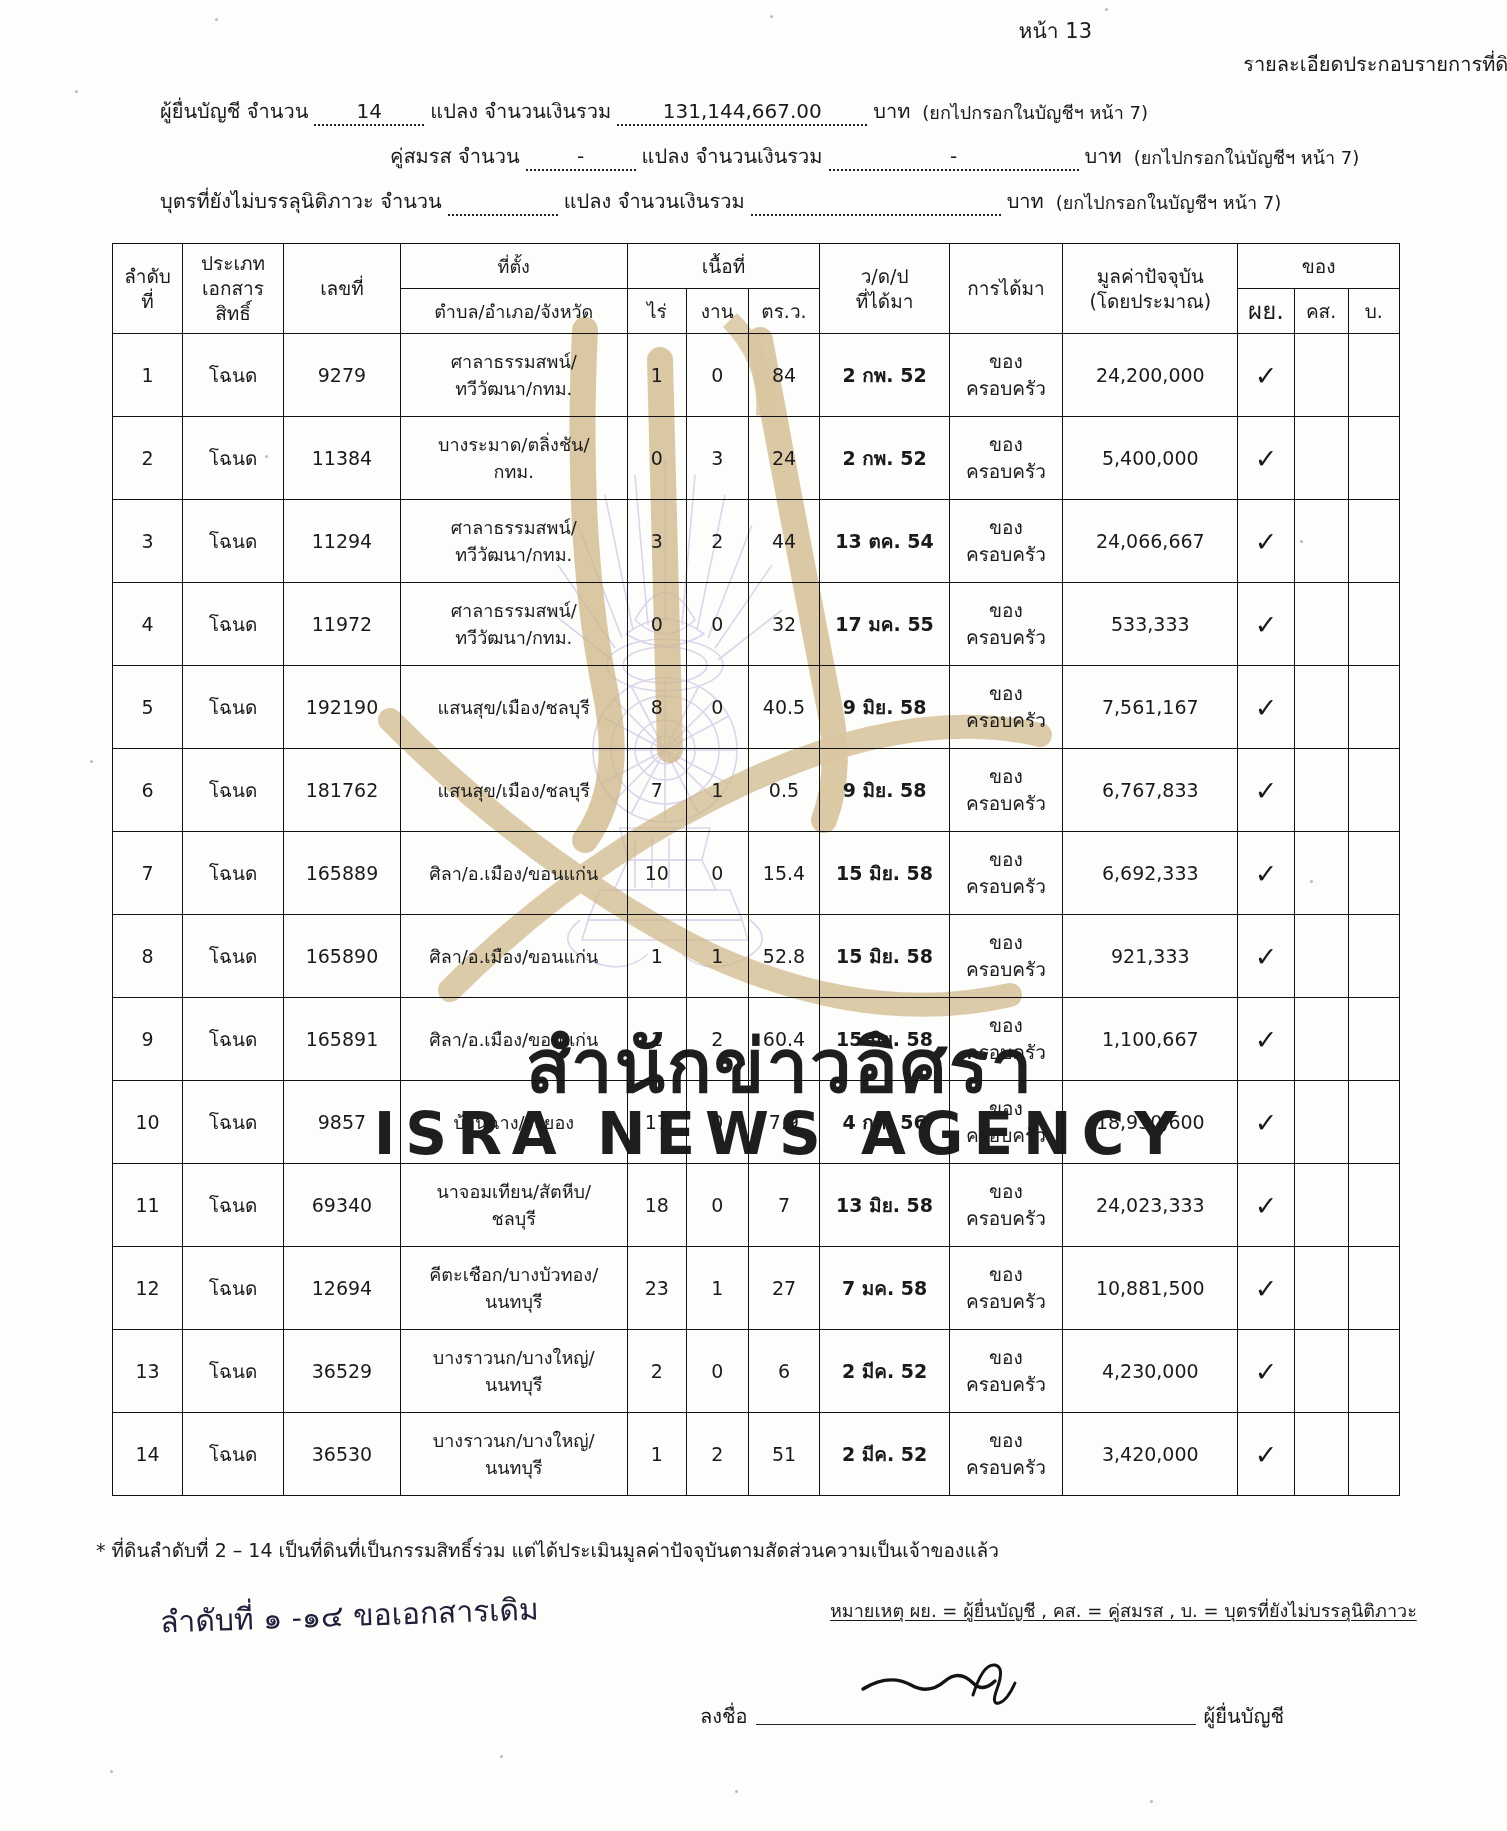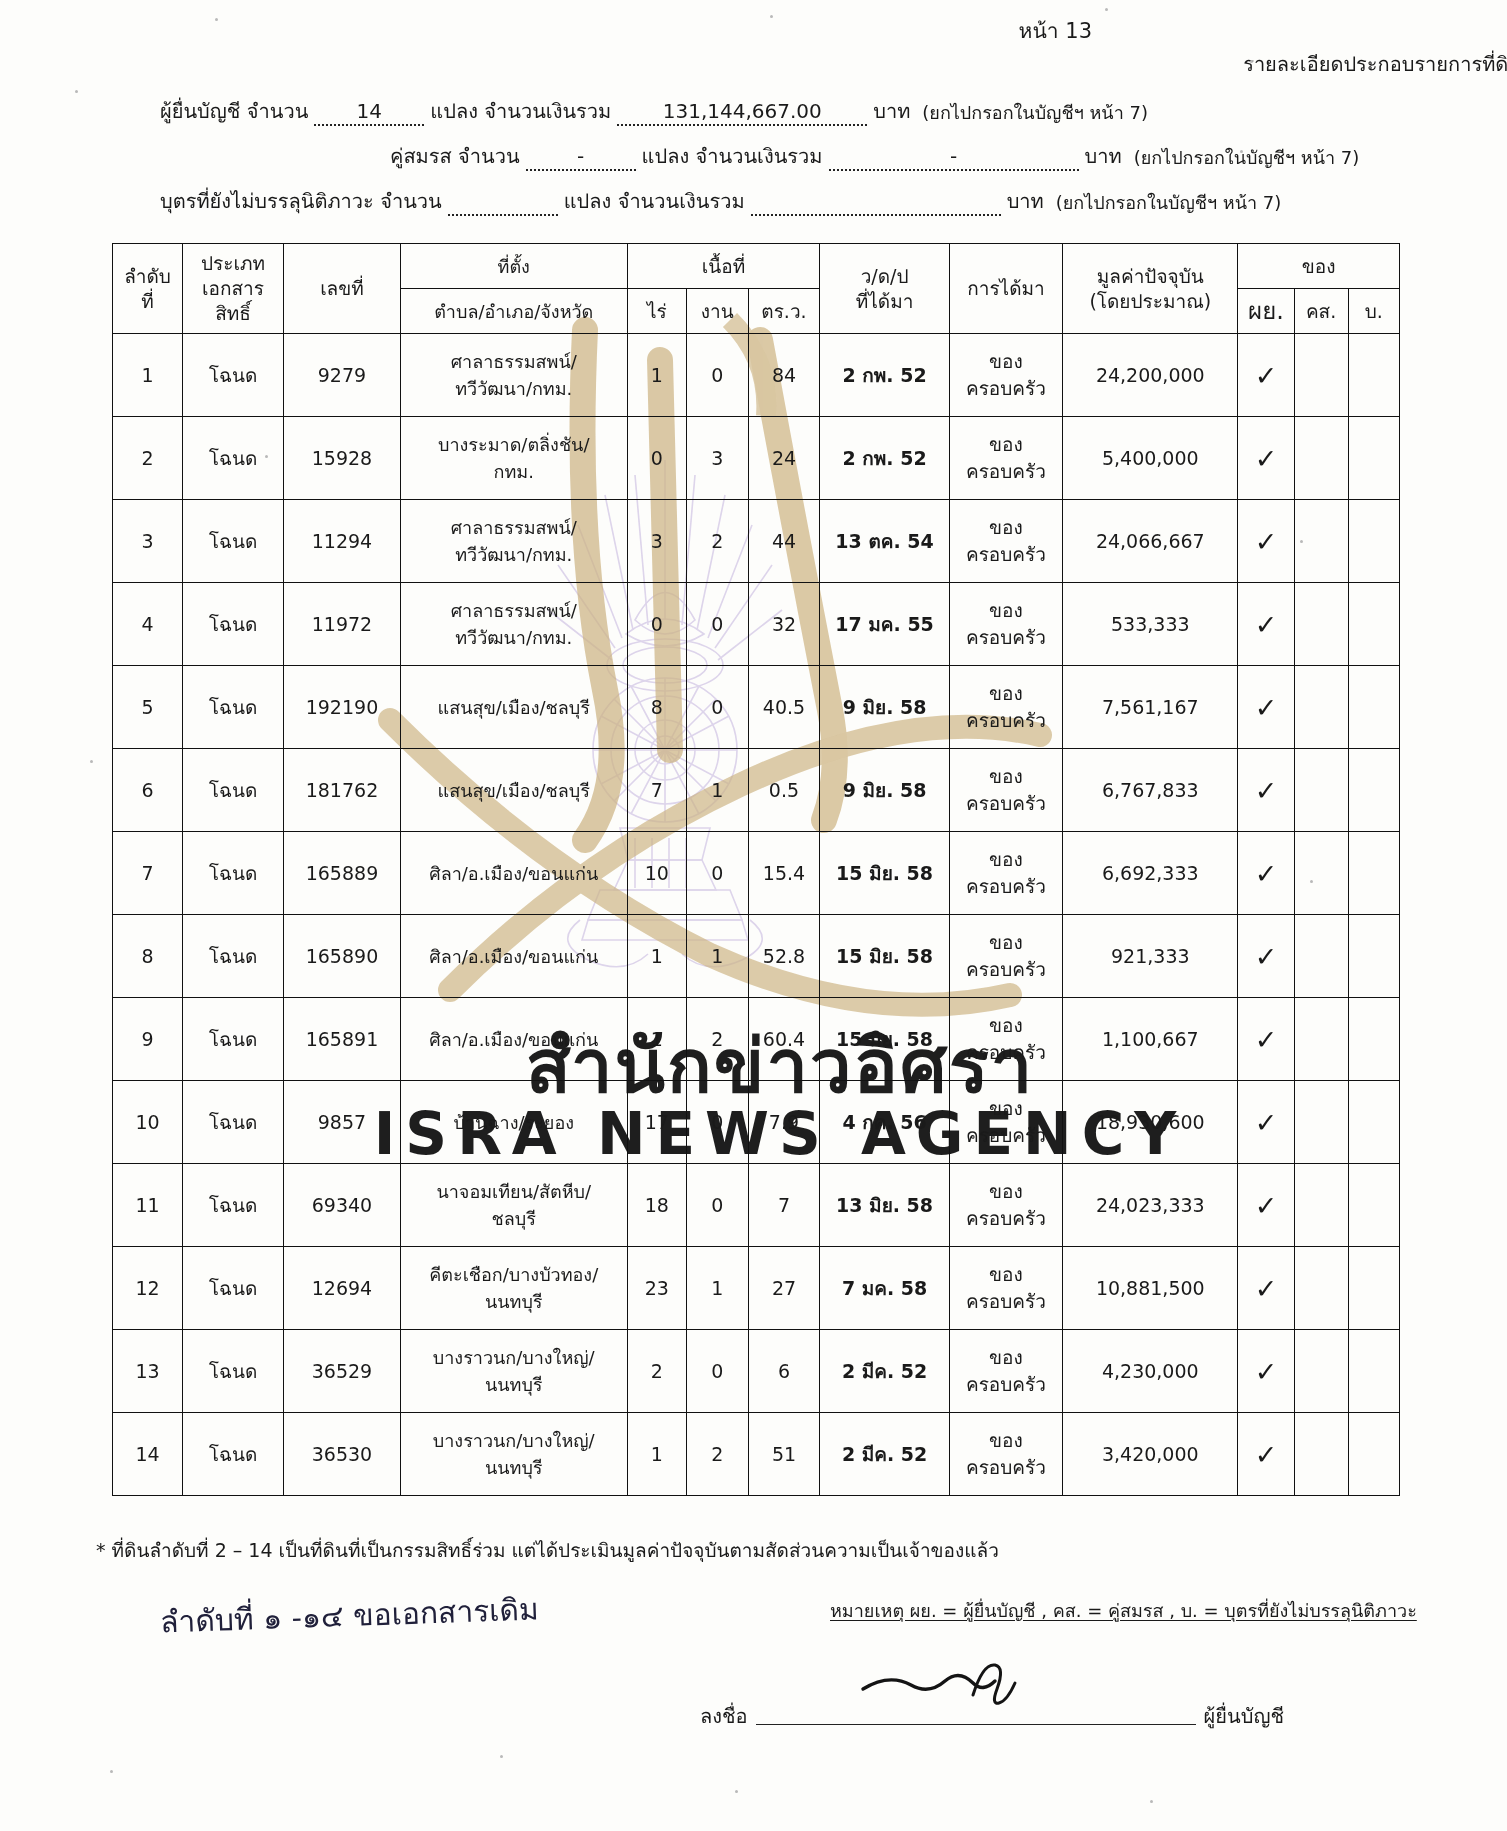--- a/index.html
+++ b/index.html
@@ -318,21 +318,21 @@
             <div>ครอบครัว</div>
           </td>
           <td class="c-val">24,200,000</td>
           <td class="c-chk tick">✓</td>
           <td class="c-ks"></td>
           <td class="c-bo"></td>
         </tr>
         <tr>
           <td class="c-no">2</td>
           <td class="c-type">โฉนด</td>
-          <td class="c-deed">15928</td>
+          <td class="c-deed">11384</td>
           <td class="c-loc">
             <div>บางระมาด/ตลิ่งชัน/</div>
             <div>กทม.</div>
           </td>
           <td class="c-rai">0</td>
           <td class="c-ngan">3</td>
           <td class="c-wa">24</td>
           <td class="c-date">2 กพ. 52</td>
           <td class="c-acq">
             <div>ของ</div>

